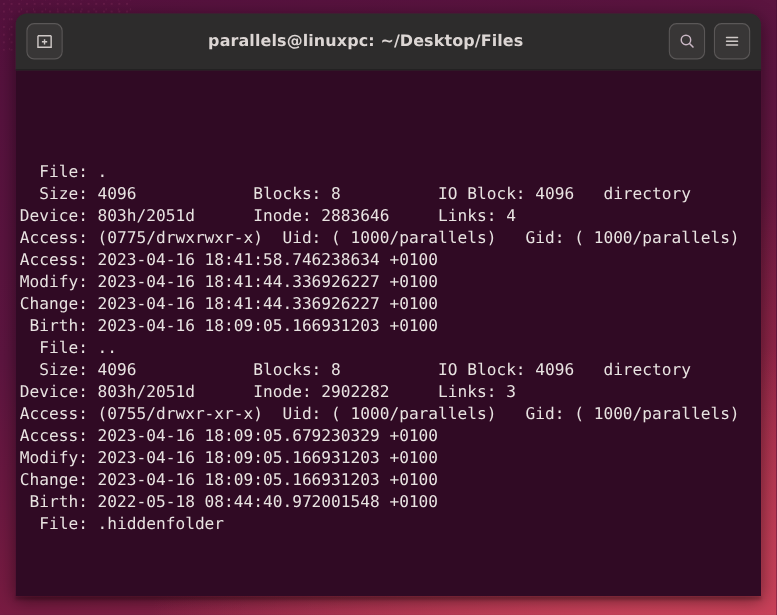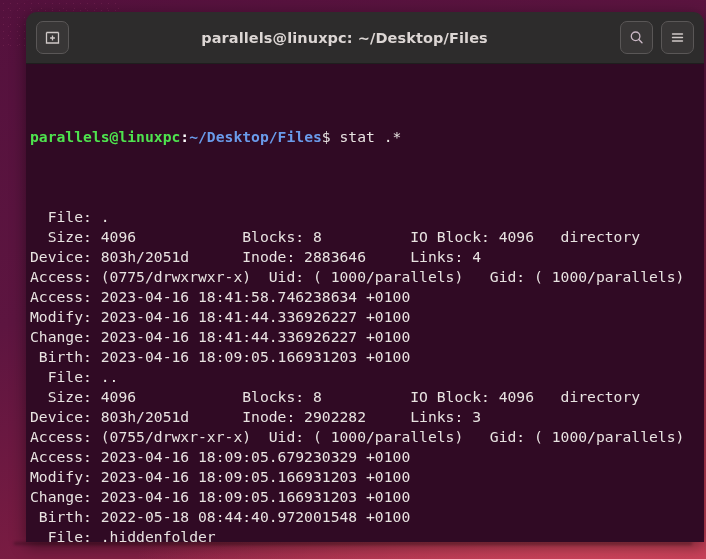--- a/index.html
+++ b/index.html
@@ -34,21 +34,21 @@
     background-image:
       radial-gradient(#7d2a58 0.6px, transparent 0.7px),
       radial-gradient(#7d2a58 0.6px, transparent 0.7px);
     background-size: 7px 7px, 11px 9px;
     background-position: 0 0, 3px 4px;
   }
 
   
   #terminal-window {
     position: absolute;
-    left: 26px;
+    left: 14px;
     top: 12px;
     width: 678px;
     height: 530px;
     border-radius: 11px 11px 0 0;
     overflow: hidden;
     box-shadow: 0 4px 16px rgba(0,0,0,.45);
     display: flex;
     flex-direction: column;
   }
 
@@ -170,20 +170,19 @@
           <path d="M3.5 5 L13.5 5 M3.5 8.5 L13.5 8.5 M3.5 12 L13.5 12" fill="none" stroke="#cfc9c7" stroke-width="1.35" stroke-linecap="round"></path>
         </svg>
       </div>
     </div>
 
   </div>
 
   <div id="terminal-body">
     <div id="terminal-output">
 
-      <div class="line"><span class="c-user">parallels@linuxpc</span><span class="c-colon">:</span><span class="c-path">~/Desktop/Files</span><span class="c-cmd">$ stat .*</span></div>
 
       <div id="output-lines"><div class="line">  File: .</div><div class="line">  Size: 4096            Blocks: 8          IO Block: 4096   directory</div><div class="line">Device: 803h/2051d      Inode: 2883646     Links: 4</div><div class="line">Access: (0775/drwxrwxr-x)  Uid: ( 1000/parallels)   Gid: ( 1000/parallels)</div><div class="line">Access: 2023-04-16 18:41:58.746238634 +0100</div><div class="line">Modify: 2023-04-16 18:41:44.336926227 +0100</div><div class="line">Change: 2023-04-16 18:41:44.336926227 +0100</div><div class="line"> Birth: 2023-04-16 18:09:05.166931203 +0100</div><div class="line">  File: ..</div><div class="line">  Size: 4096            Blocks: 8          IO Block: 4096   directory</div><div class="line">Device: 803h/2051d      Inode: 2902282     Links: 3</div><div class="line">Access: (0755/drwxr-xr-x)  Uid: ( 1000/parallels)   Gid: ( 1000/parallels)</div><div class="line">Access: 2023-04-16 18:09:05.679230329 +0100</div><div class="line">Modify: 2023-04-16 18:09:05.166931203 +0100</div><div class="line">Change: 2023-04-16 18:09:05.166931203 +0100</div><div class="line"> Birth: 2022-05-18 08:44:40.972001548 +0100</div><div class="line">  File: .hiddenfolder</div></div>
 
     </div>
   </div>
 
 </div>
 
 </body></html>

